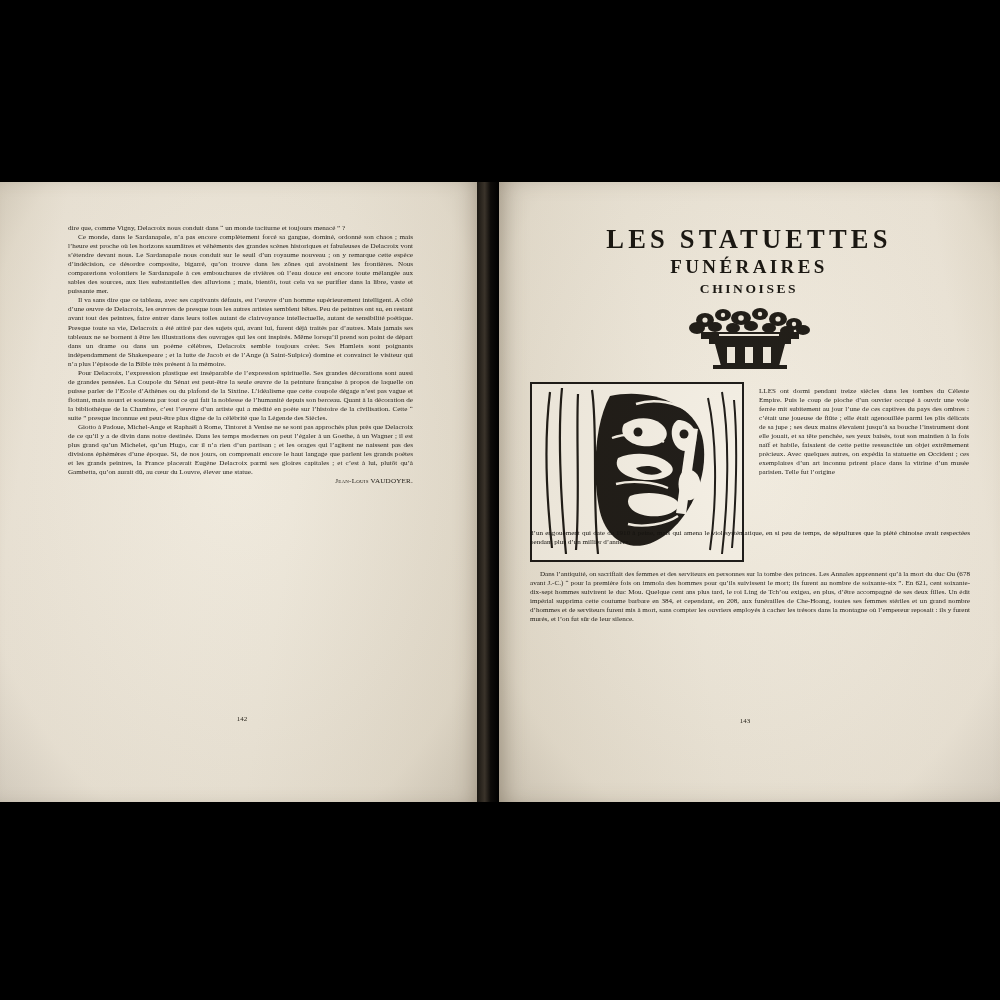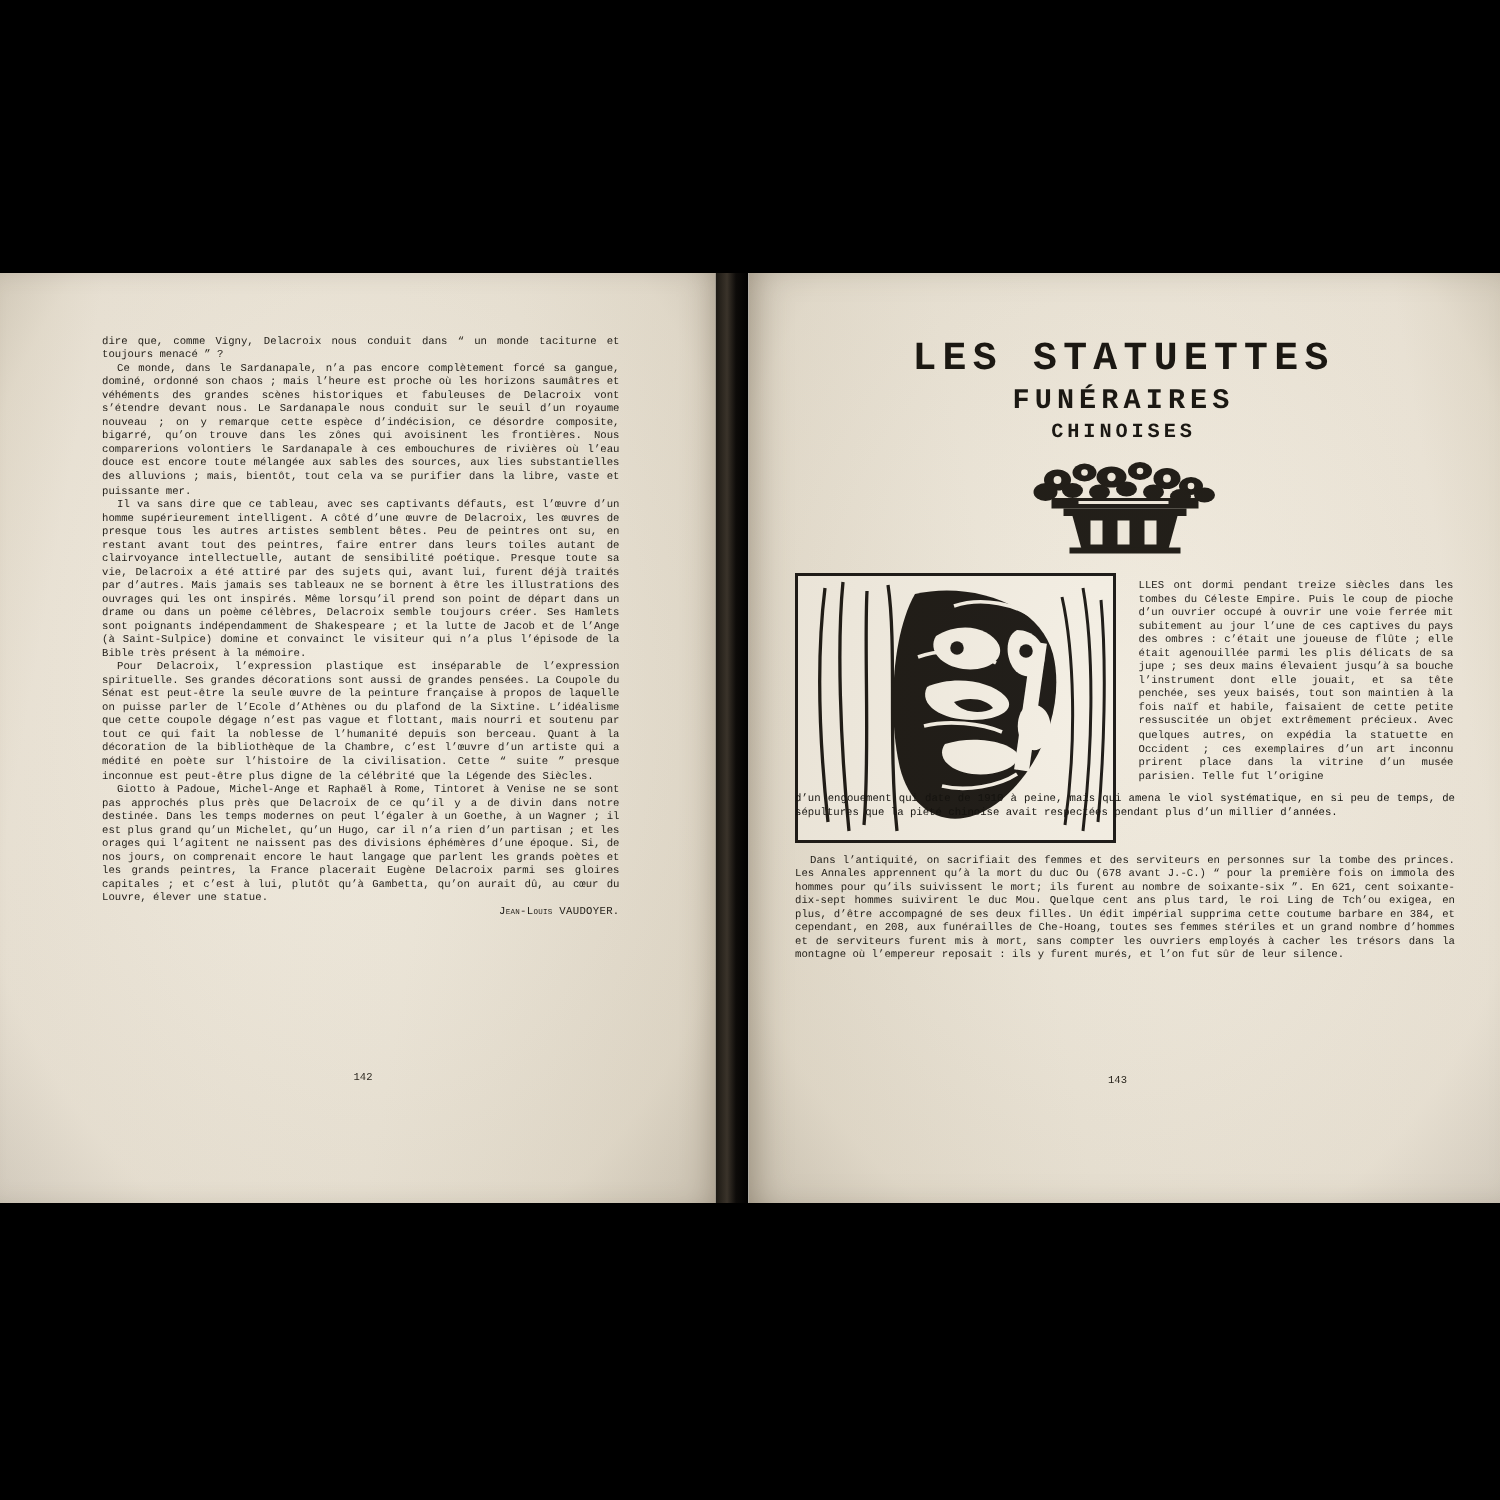--- a/index.html
+++ b/index.html
@@ -7,22 +7,22 @@
     padding: 0;
     background: #000000;
     width: 1000px;
     height: 1000px;
     overflow: hidden;
   }
   .stage {
     position: relative;
     width: 1000px;
     height: 1000px;
-    background: #ffffff;
-    font-family: Liberation Mono, monospace;
+    background: #fca5a5;
+    font-family: Liberation Serif, serif;
   }
   
   .spread {
     position: absolute;
     left: 0;
     top: 182px;
     width: 1000px;
     height: 620px;
     display: flex;
   }

